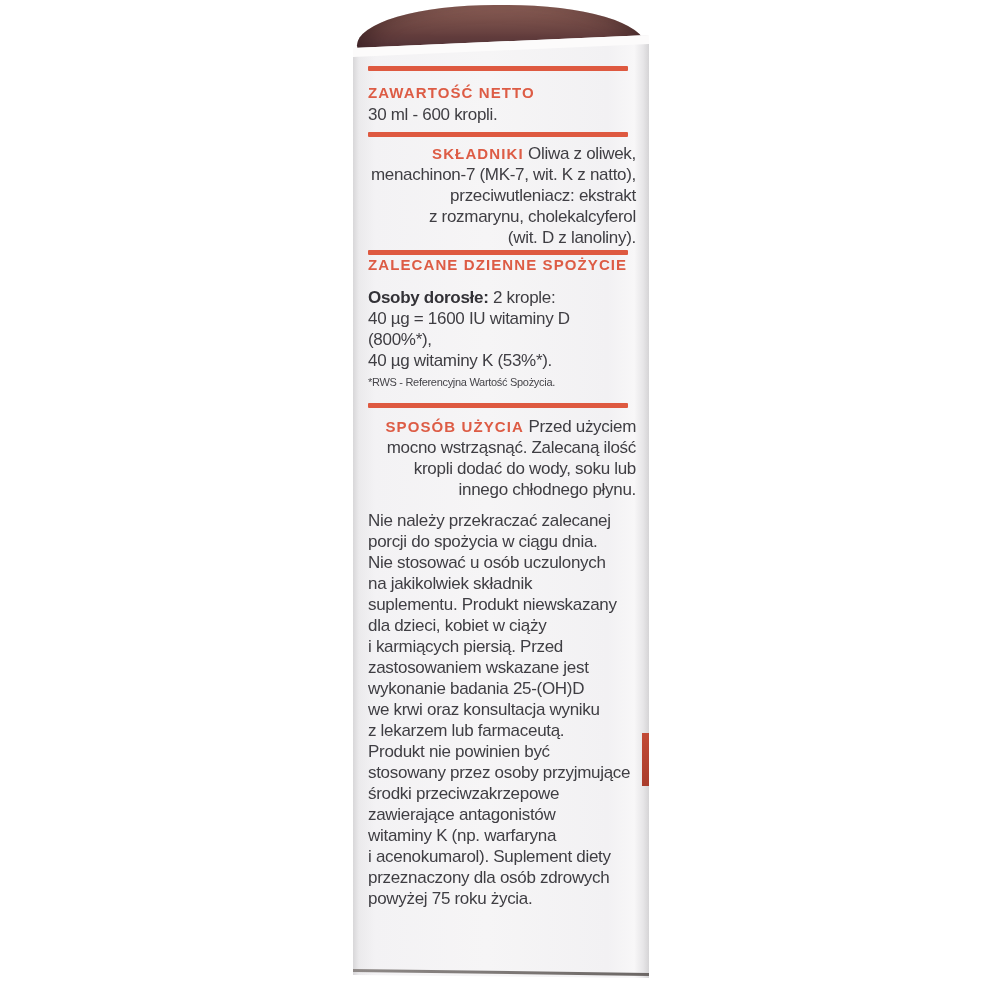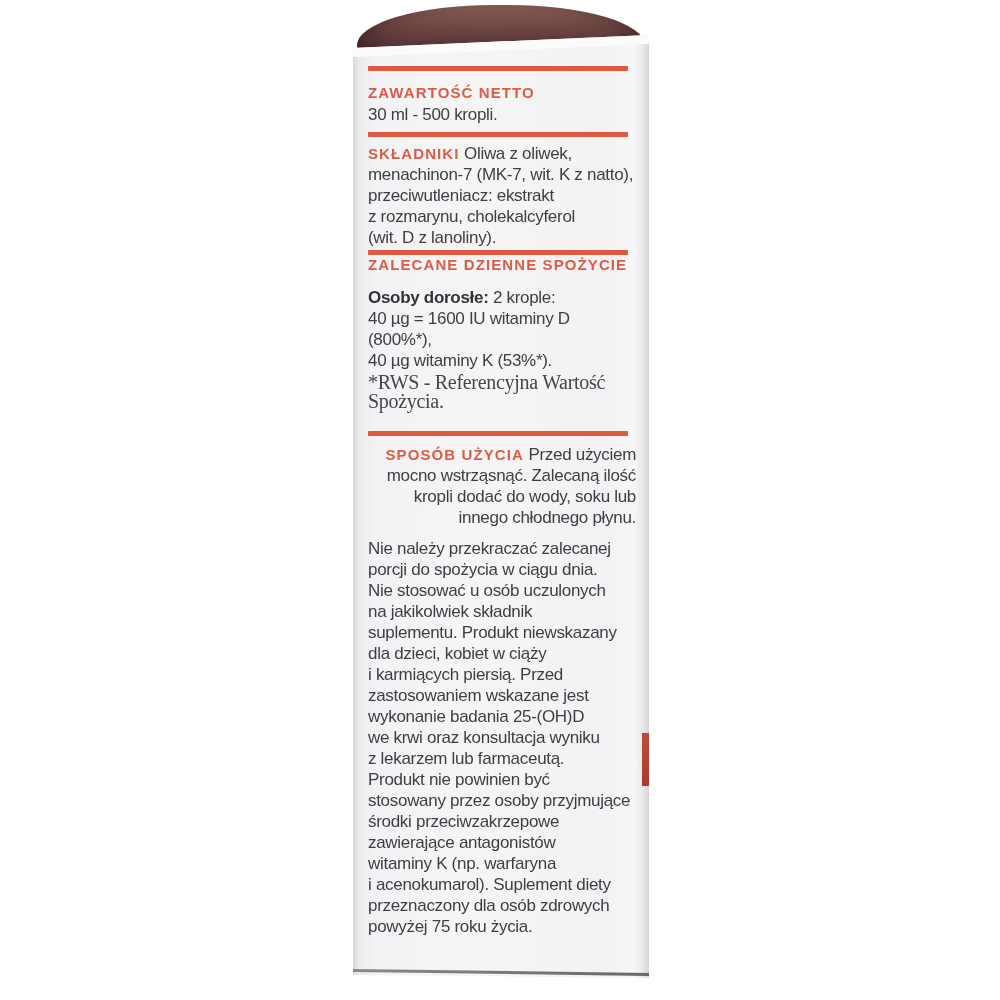--- a/index.html
+++ b/index.html
@@ -51,24 +51,24 @@
     margin:0; color:#dd5c45; font-size:15px; font-weight:700;
     letter-spacing:1.1px; line-height:20px; white-space:nowrap;
   }
   .hdr1 { margin-top:12px; }
   .hdr2 { }
   .body {
     margin:0; font-size:17px; line-height:21px; letter-spacing:-0.3px;
     white-space:pre-line; color:#3f3e43;
   }
   .net-value { margin-top:1px; }
-  .ingredients { margin-top:6px; }
+  .ingredients { margin-top:6px;text-align:right; }
   .adults { margin-top:12px; }
   .obese { margin-top:0; }
-  .footnote { margin-top:2px; font-size:20px; line-height:19px; letter-spacing:-0.3px; color:#46454a; white-space:pre-line;font-family:Liberation Serif, serif; }
+  .footnote { margin-top:2px; font-size:11px; line-height:19px; letter-spacing:-0.3px; color:#46454a; white-space:pre-line; }
   .usage { margin-top:8px;text-align:right; }
   .warnings { margin-top:10px; }
   .lead-orange { color:#dd5c45; font-weight:700; font-size:15px; letter-spacing:1.1px; }
   .lead-dark { font-weight:700; color:#333237; }
 </style>
 </head>
 <body>
 
 <div class="stage">
 
@@ -78,21 +78,21 @@
     <div class="top-edge-line"></div>
     <div class="top-edge"></div>
     <div class="side-tab"></div>
     <div class="bottom-edge"></div>
 
     <div class="content">
 
       <div class="rule r1"></div>
 
       <h2 class="hdr hdr1">ZAWARTOŚĆ NETTO</h2>
-      <p class="body net-value">30 ml - 500 kropli.</p>
+      <p class="body net-value">30 ml - 600 kropli.</p>
 
       <div class="rule r2"></div>
 
       <p class="body ingredients"><span class="lead-orange">SKŁADNIKI</span><span> Oliwa z oliwek,
 menachinon-7 (MK-7, wit. K z natto),
 przeciwutleniacz: ekstrakt
 z rozmarynu, cholekalcyferol
 (wit. D z lanoliny).</span></p>
 
       <div class="rule r3"></div>

